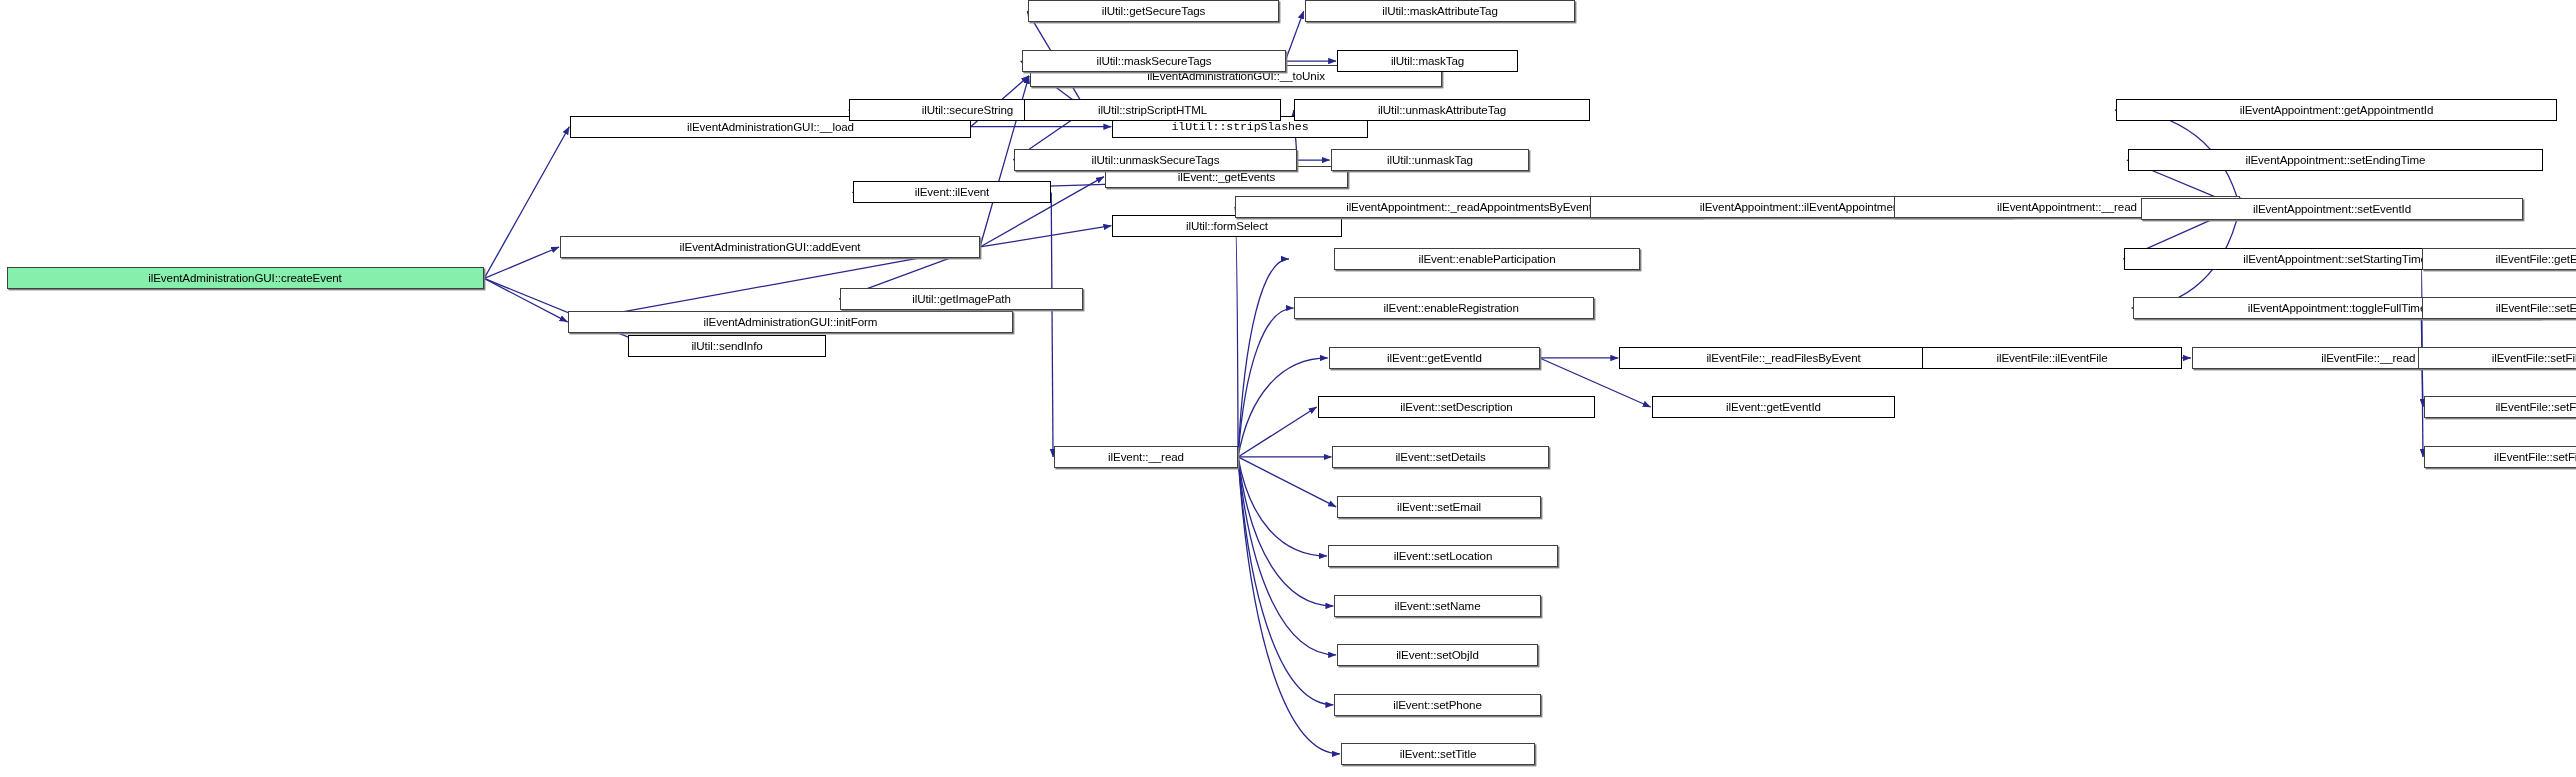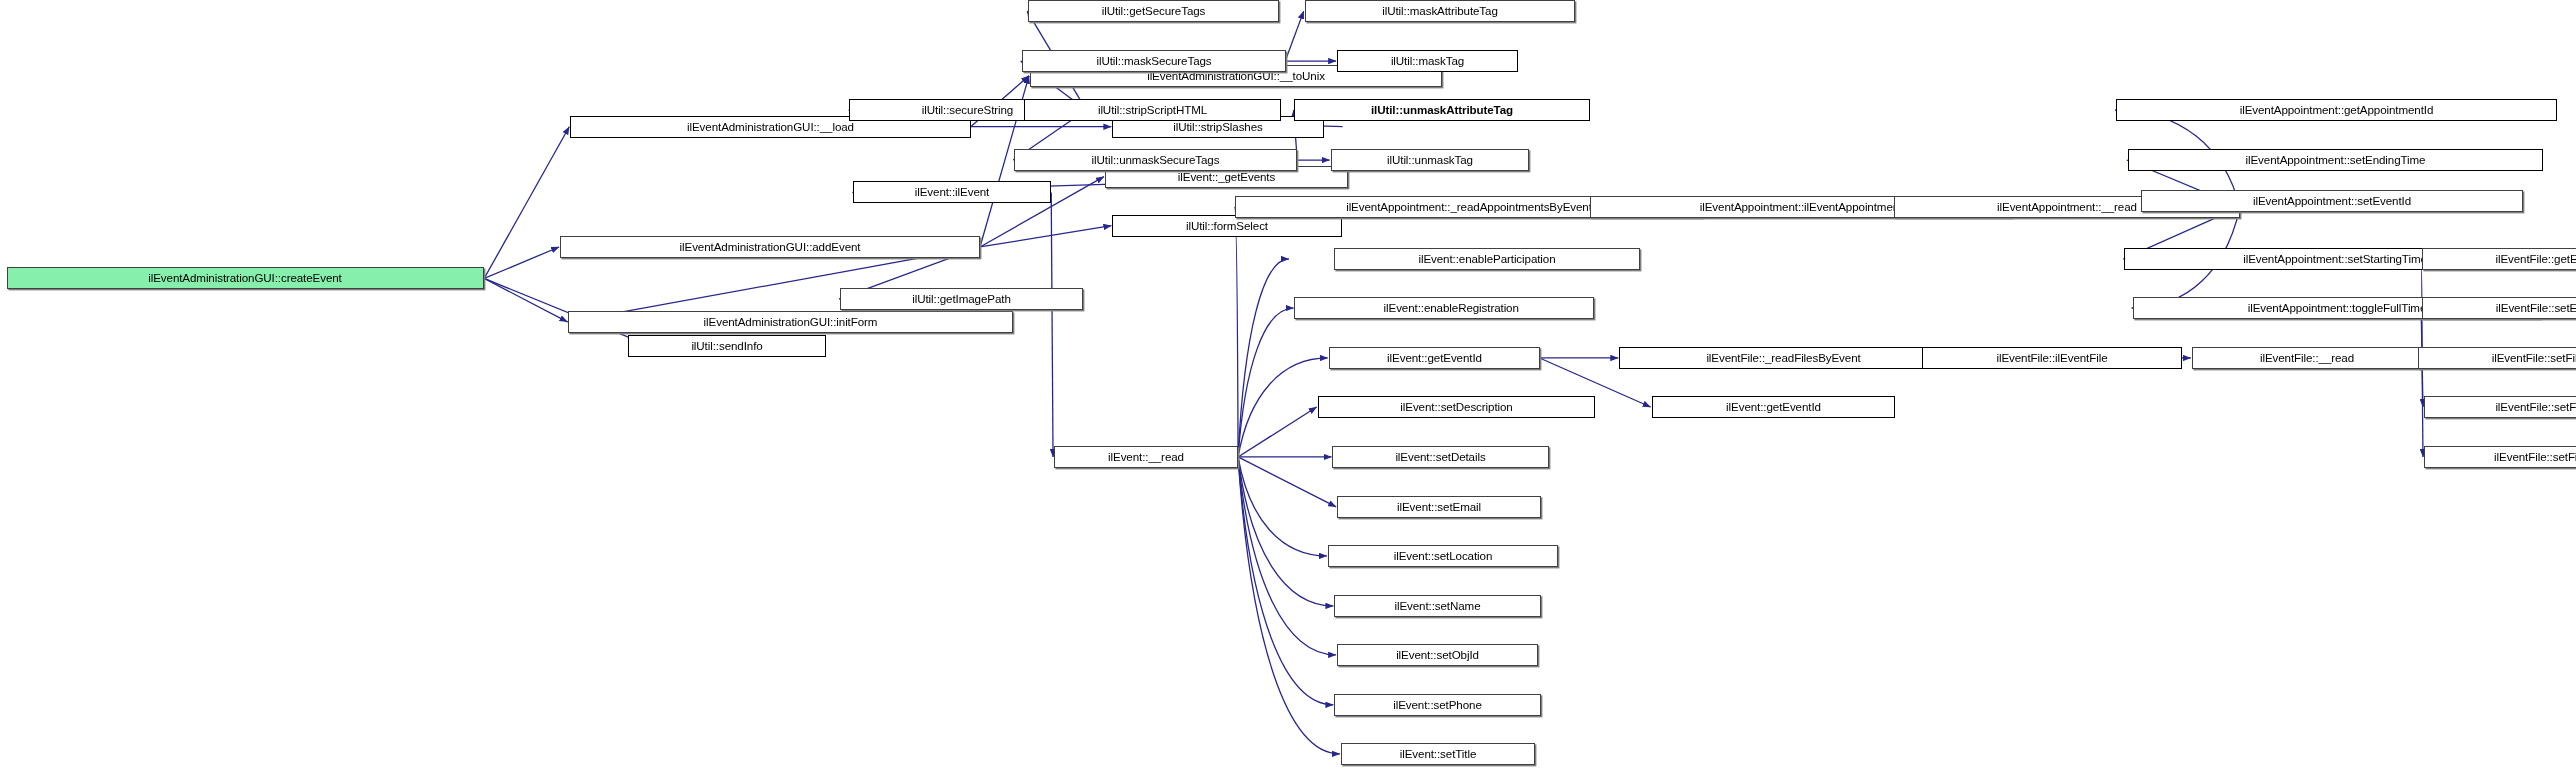--- a/index.html
+++ b/index.html
@@ -123,21 +123,21 @@
       </div>
       <div class="node shadow" style="left: 560px; top: 236px; width: 420px;">
         <span>ilEventAdministrationGUI::addEvent</span>
       </div>
       <div class="node" style="left: 628px; top: 335px; width: 198px;">
         <span>ilUtil::sendInfo</span>
       </div>
       <div class="node shadow" style="left: 1030px; top: 65px; width: 412px;">
         <span>ilEventAdministrationGUI::__toUnix</span>
       </div>
-      <div class="node" style="left: 1112px; top: 116px; width: 212px;">
+      <div class="node" style="left: 1112px; top: 116px; width: 256px; font-family: Liberation Mono, monospace;">
         <span>ilUtil::stripSlashes</span>
       </div>
       <div class="node shadow" style="left: 1105px; top: 166px; width: 243px;">
         <span>ilEvent::_getEvents</span>
       </div>
       <div class="node" style="left: 1112px; top: 215px; width: 230px;">
         <span>ilUtil::formSelect</span>
       </div>
       <div class="node shadow" style="left: 568px; top: 311px; width: 445px;">
         <span>ilEventAdministrationGUI::initForm</span>
@@ -162,42 +162,42 @@
       </div>
       <div class="node shadow" style="left: 1014px; top: 149px; width: 283px;">
         <span>ilUtil::unmaskSecureTags</span>
       </div>
       <div class="node shadow" style="left: 1305px; top: 0px; width: 270px;">
         <span>ilUtil::maskAttributeTag</span>
       </div>
       <div class="node" style="left: 1337px; top: 50px; width: 181px;">
         <span>ilUtil::maskTag</span>
       </div>
-      <div class="node" style="left: 1294px; top: 99px; width: 296px; font-weight: bold;">
+      <div class="node" style="left: 1294px; top: 99px; width: 296px;">
         <span>ilUtil::unmaskAttributeTag</span>
       </div>
       <div class="node shadow" style="left: 1331px; top: 149px; width: 198px;">
         <span>ilUtil::unmaskTag</span>
       </div>
       <div class="node shadow" style="left: 1235px; top: 196px; width: 468px;">
         <span>ilEventAppointment::_readAppointmentsByEvent</span>
       </div>
       <div class="node shadow" style="left: 1590px; top: 196px; width: 422px;">
         <span>ilEventAppointment::ilEventAppointment</span>
       </div>
       <div class="node shadow" style="left: 1894px; top: 196px; width: 346px;">
         <span>ilEventAppointment::__read</span>
       </div>
       <div class="node" style="left: 2116px; top: 99px; width: 441px;">
         <span>ilEventAppointment::getAppointmentId</span>
       </div>
       <div class="node" style="left: 2128px; top: 149px; width: 415px;">
         <span>ilEventAppointment::setEndingTime</span>
       </div>
-      <div class="node shadow" style="left: 2141px; top: 190px; width: 382px;">
+      <div class="node shadow" style="left: 2141px; top: 198px; width: 382px;">
         <span>ilEventAppointment::setEventId</span>
       </div>
       <div class="node" style="left: 2124px; top: 248px; width: 422px;">
         <span>ilEventAppointment::setStartingTime</span>
       </div>
       <div class="node shadow" style="left: 2133px; top: 297px; width: 408px;">
         <span>ilEventAppointment::toggleFullTime</span>
       </div>
       <div class="node shadow" style="left: 1290px; top: 248px; width: 306px; margin-left: 44px;">
         <span>ilEvent::enableParticipation</span>
@@ -237,21 +237,21 @@
       </div>
       <div class="node" style="left: 1619px; top: 347px; width: 329px;">
         <span>ilEventFile::_readFilesByEvent</span>
       </div>
       <div class="node" style="left: 1652px; top: 396px; width: 243px;">
         <span>ilEvent::getEventId</span>
       </div>
       <div class="node" style="left: 1922px; top: 347px; width: 260px;">
         <span>ilEventFile::ilEventFile</span>
       </div>
-      <div class="node shadow" style="left: 2192px; top: 347px; width: 230px;">
+      <div class="node shadow" style="left: 2192px; top: 347px; width: 230px; justify-content: flex-end;">
         <span>ilEventFile::__read</span>
       </div>
       <div class="node shadow" style="left: 2422px; top: 248px; width: 260px;">
         <span>ilEventFile::getEventId</span>
       </div>
       <div class="node shadow" style="left: 2422px; top: 297px; width: 260px;">
         <span>ilEventFile::setEventId</span>
       </div>
       <div class="node shadow" style="left: 2418px; top: 347px; width: 270px;">
         <span>ilEventFile::setFileName</span>

